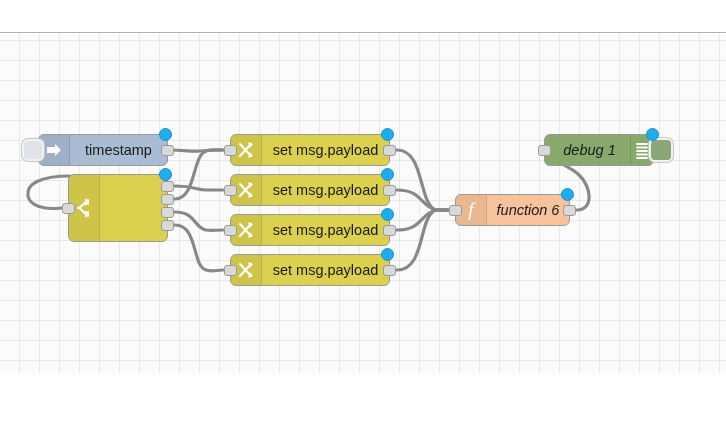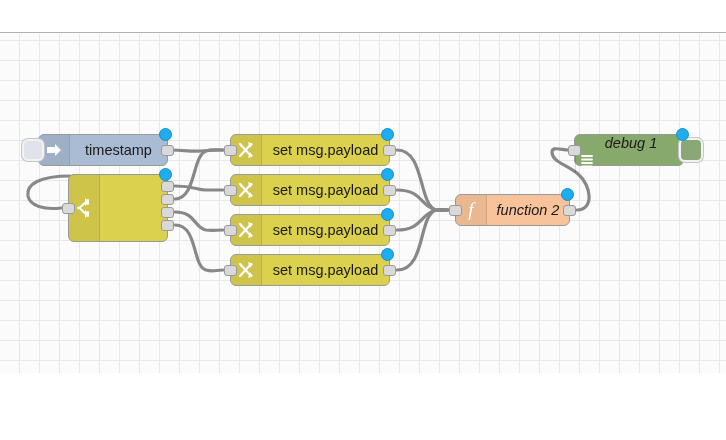--- a/index.html
+++ b/index.html
@@ -265,27 +265,27 @@
       <div class="port out" style="top:10px;"></div>
       <div class="status-dot" style="left:150px; top:-7px;"></div>
     </div>
 
     <div class="node" style="left:455px; top:160px; width:115px; height:32px; background:#f8c39a;">
       <div class="node-icon-box">
         <svg class="glyph" width="18" height="20" viewBox="0 0 18 20">
           <text x="9" y="16" font-family="'Liberation Serif', serif" font-size="19" font-style="italic" fill="#ffffff" text-anchor="middle">f</text>
         </svg>
       </div>
-      <div class="node-label italic">function 2</div>
+      <div class="node-label italic">function 6</div>
       <div class="port in" style="top:10px;"></div>
       <div class="port out" style="top:10px;"></div>
       <div class="status-dot" style="left:105px; top:-7px;"></div>
     </div>
 
-    <div class="node" style="left:574px; top:100px; width:110px; height:32px; background:#87a96b;flex-direction:column;">
+    <div class="node" style="left:544px; top:100px; width:110px; height:32px; background:#87a96b;">
       <div class="node-label italic" style="padding-left:12px;">debug 1</div>
       <div class="debug-lines-box">
         <svg class="glyph" width="14" height="18" viewBox="0 0 14 18">
           <g stroke="#ffffff" stroke-width="1.8" stroke-linecap="round">
             <line x1="2" y1="3" x2="12" y2="3"></line>
             <line x1="2" y1="6.5" x2="12" y2="6.5"></line>
             <line x1="2" y1="10" x2="12" y2="10"></line>
             <line x1="2" y1="13.5" x2="12" y2="13.5"></line>
             <line x1="2" y1="17" x2="12" y2="17"></line>
           </g>

